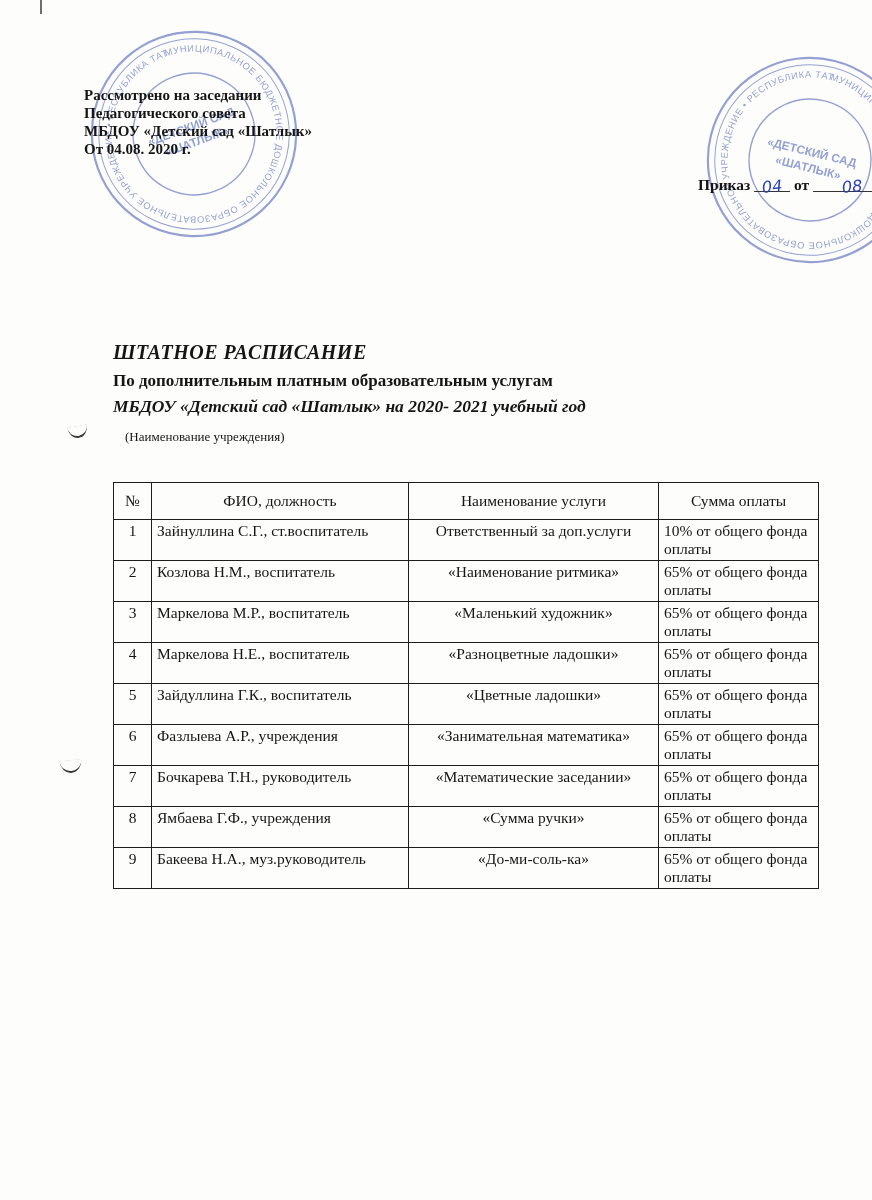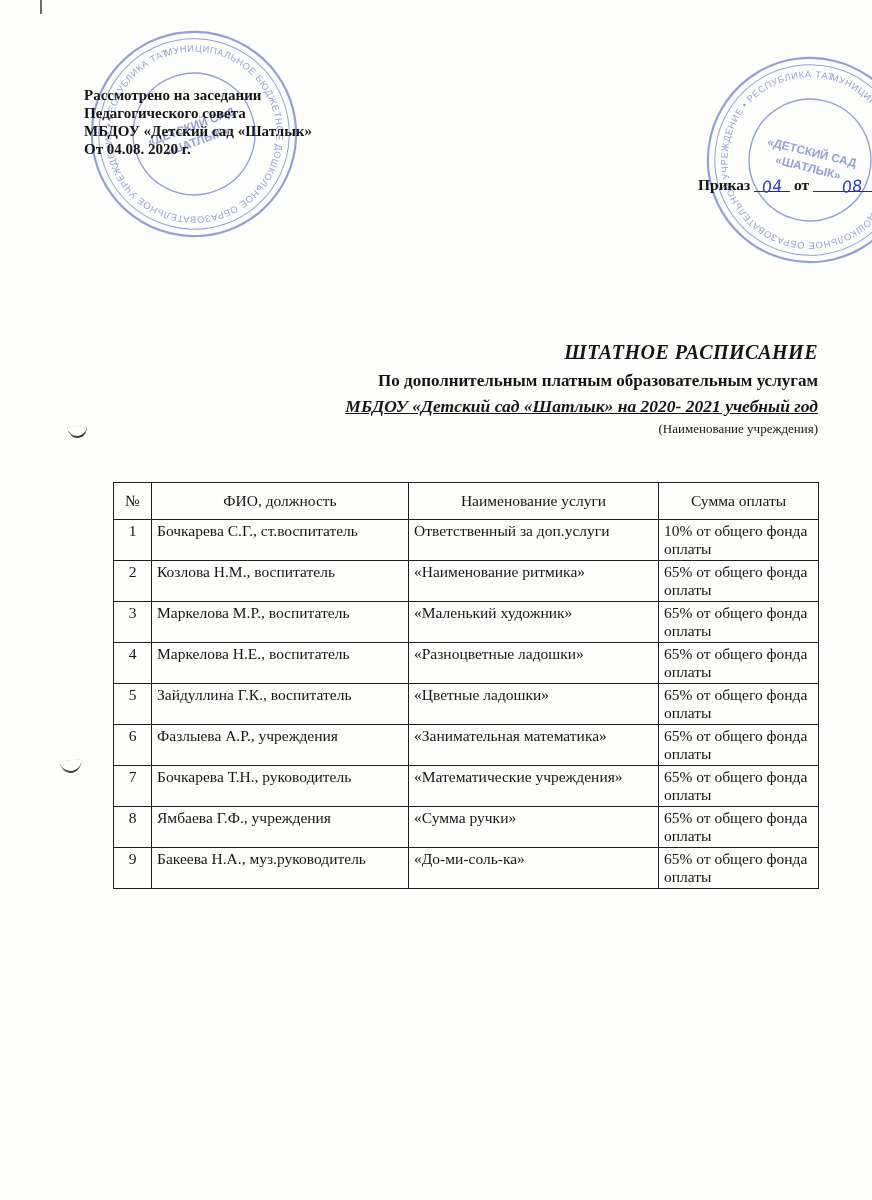--- a/index.html
+++ b/index.html
@@ -19,34 +19,34 @@
   .blank.long{width:78px;}
   .hand{font-family:"DejaVu Sans",sans-serif;font-style:italic;font-weight:normal;font-size:16px;color:#2a3fb8;display:inline-block;transform:rotate(-6deg);position:relative;top:2px;}
 
   
   .stamp{position:absolute;opacity:0.55;z-index:1;}
   .stamp-left{left:86px;top:26px;width:216px;height:216px;transform:rotate(-20deg);}
   .stamp-right{left:702px;top:52px;width:216px;height:216px;transform:rotate(14deg);}
   .stamp text{font-family:"Liberation Sans",sans-serif;}
 
   
-  .title-block{position:absolute;left:113px;top:341px;width:705px;text-align:right;z-index:3;}
+  .title-block{position:absolute;left:113px;top:341px;width:705px;text-align:left;z-index:3;}
   .title-1{font-size:20px;font-weight:bold;font-style:italic;letter-spacing:0.5px;margin:0 0 7px 0;}
   .title-2{font-size:17px;font-weight:bold;margin:0 0 5px 0;}
-  .title-3{font-size:17.5px;font-weight:bold;font-style:italic;text-decoration:underline;margin:0 0 4px 0;}
-  .title-caption{font-size:13px;margin:0;}
+  .title-3{font-size:17.5px;font-weight:bold;font-style:italic;margin:0 0 4px 0;}
+  .title-caption{font-size:13px;margin:12px;}
 
   
   .doc-table{position:absolute;left:113px;top:482px;width:705px;border-collapse:collapse;table-layout:fixed;font-size:15.5px;z-index:3;background:transparent;}
   .doc-table th,.doc-table td{border:1.4px solid #1d1d1d;}
   .doc-table th{font-weight:normal;text-align:center;padding:9px 4px;}
   .doc-table td{padding:2px 5px;vertical-align:top;line-height:18px;height:33px;}
   .c-num{text-align:center;}
   .c-name{text-align:left;}
-  .c-serv{text-align:left;}
+  .c-serv{text-align:center;}
   .c-pay{text-align:left;}
 
   
   .pen-mark{position:absolute;border-bottom:2px solid #3a3a3a;border-radius:0 0 50% 50%/0 0 100% 100%;z-index:2;}
   .pen-mark-1{left:68px;top:426px;width:20px;height:10px;transform:rotate(-10deg);}
   .pen-mark-2{left:60px;top:760px;width:22px;height:11px;transform:rotate(-6deg);}
   .edge-speck{position:absolute;left:40px;top:0;width:2px;height:14px;background:#6d6d6d;z-index:2;}
 </style>
 </head>
 <body>
@@ -114,21 +114,21 @@
       <tr>
         <th>№</th>
         <th>ФИО, должность</th>
         <th>Наименование услуги</th>
         <th>Сумма оплаты</th>
       </tr>
     </thead>
     <tbody>
       <tr>
         <td class="c-num">1</td>
-        <td class="c-name">Бочкарева С.Г., ст.воспитатель</td>
+        <td class="c-name">Зайнуллина С.Г., ст.воспитатель</td>
         <td class="c-serv">Ответственный за доп.услуги</td>
         <td class="c-pay">10% от общего фонда оплаты</td>
       </tr>
       <tr>
         <td class="c-num">2</td>
         <td class="c-name">Козлова Н.М., воспитатель</td>
         <td class="c-serv">«Наименование ритмика»</td>
         <td class="c-pay">65% от общего фонда оплаты</td>
       </tr>
       <tr>
@@ -151,21 +151,21 @@
       </tr>
       <tr>
         <td class="c-num">6</td>
         <td class="c-name">Фазлыева А.Р., учреждения</td>
         <td class="c-serv">«Занимательная математика»</td>
         <td class="c-pay">65% от общего фонда оплаты</td>
       </tr>
       <tr>
         <td class="c-num">7</td>
         <td class="c-name">Бочкарева Т.Н., руководитель</td>
-        <td class="c-serv">«Математические учреждения»</td>
+        <td class="c-serv">«Математические заседании»</td>
         <td class="c-pay">65% от общего фонда оплаты</td>
       </tr>
       <tr>
         <td class="c-num">8</td>
         <td class="c-name">Ямбаева Г.Ф., учреждения</td>
         <td class="c-serv">«Сумма ручки»</td>
         <td class="c-pay">65% от общего фонда оплаты</td>
       </tr>
       <tr>
         <td class="c-num">9</td>

